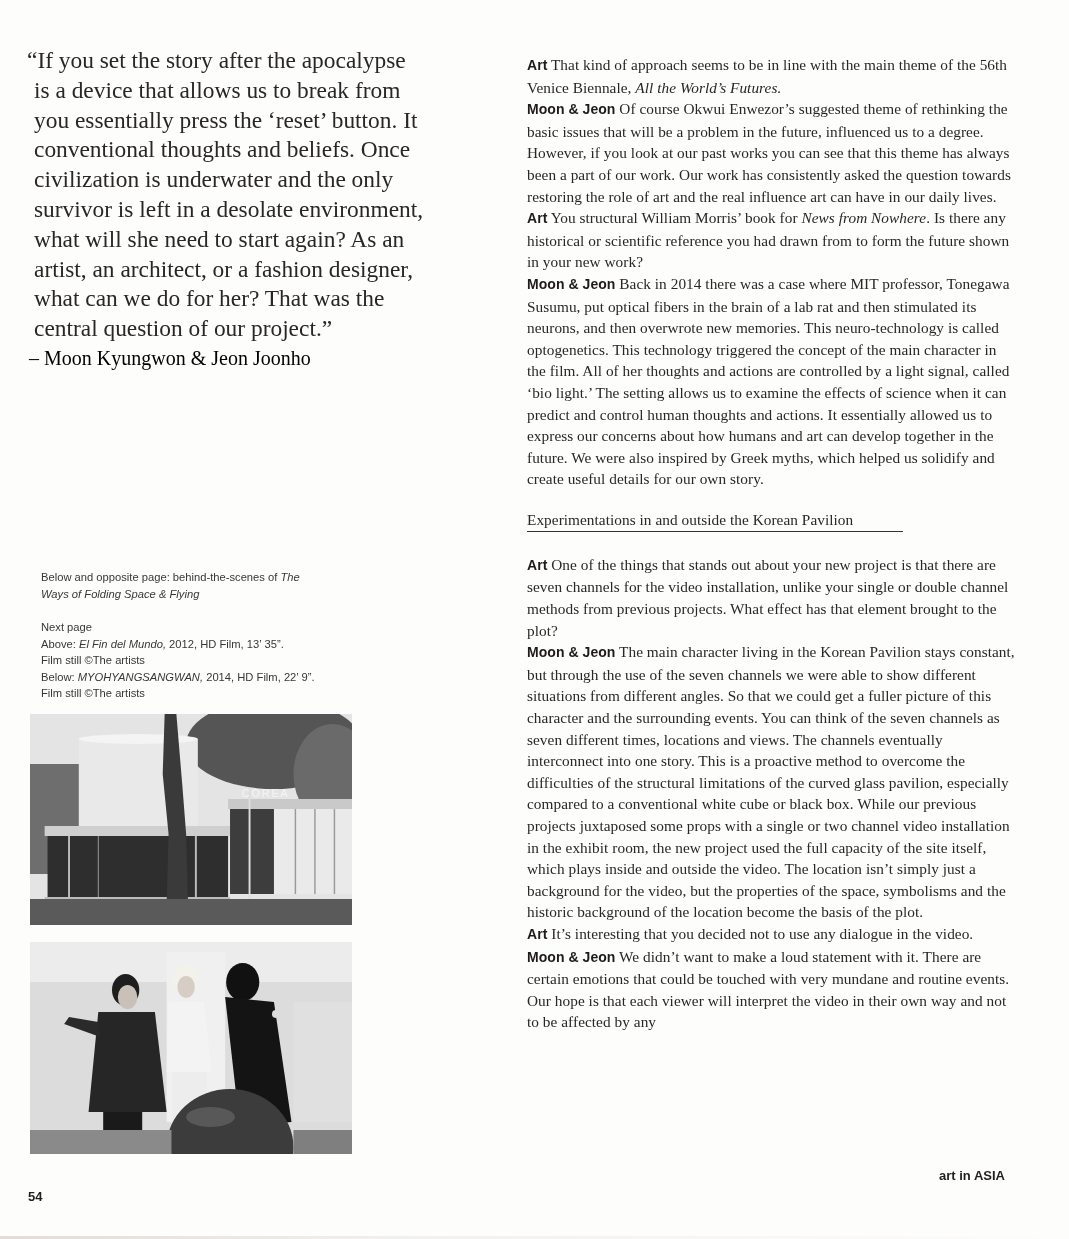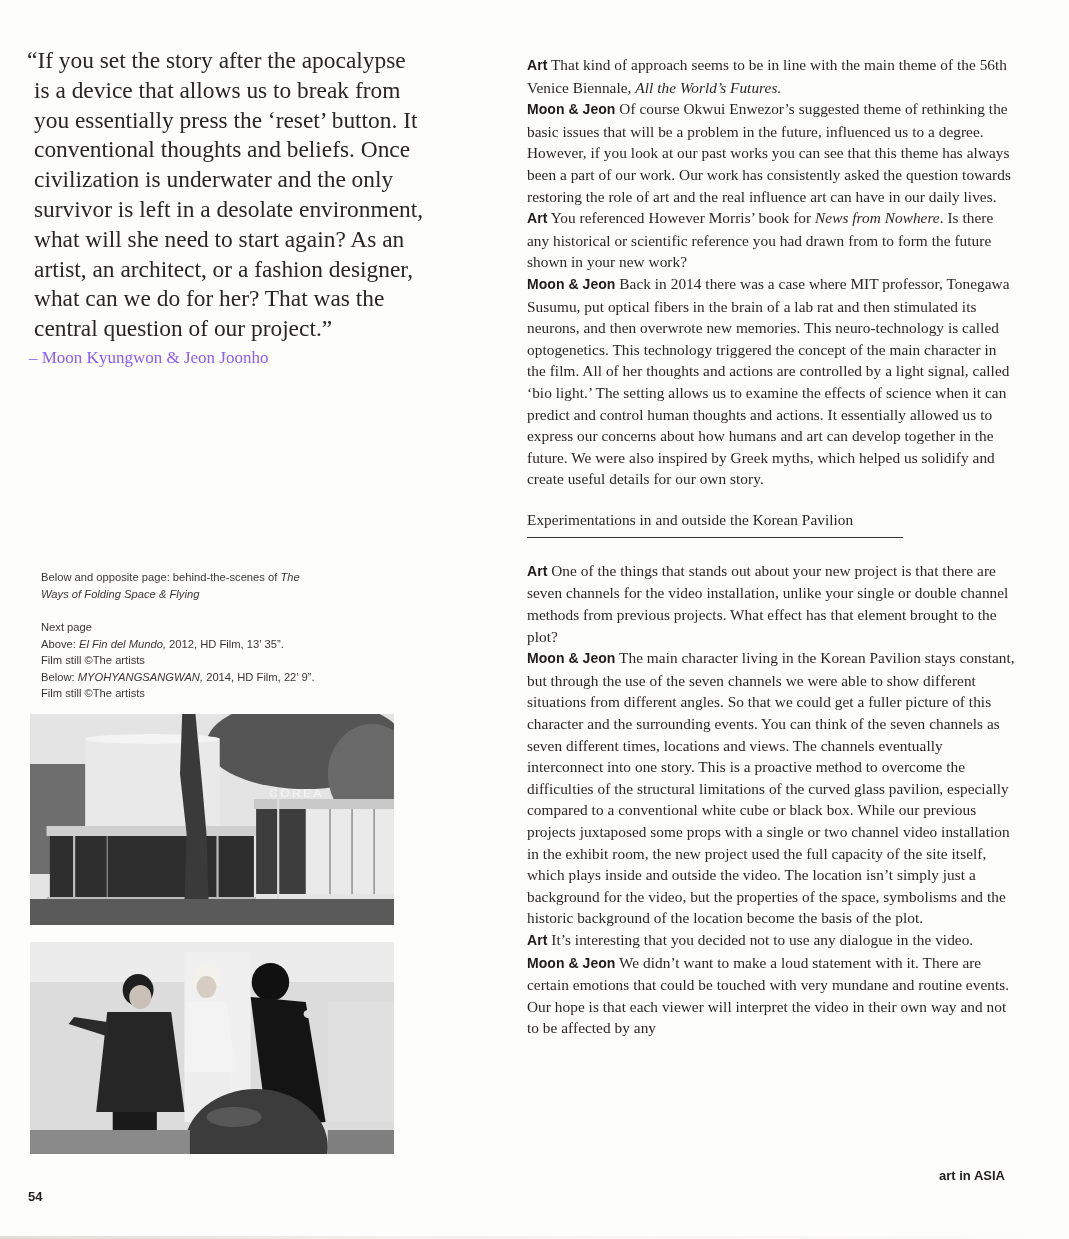--- a/index.html
+++ b/index.html
@@ -14,36 +14,36 @@
   .sans { font-family: "Liberation Sans", "DejaVu Sans", sans-serif; }
 
   
   .pullquote {
     position: absolute; left: 34px; top: 46px; width: 430px;
     font-size: 23.4px; line-height: 29.8px; color: #2a2627;
   }
   .pullquote p { margin: 0; text-indent: -7px; }
   .attribution {
     position: absolute; left: 29px; top: 348px;
-    font-size: 17px; line-height: 20px; color: #8b5cf6;
+    font-size: 20px; line-height: 20px; color: #000000;
   }
 
   
   .caption {
     position: absolute; left: 41px; width: 320px;
     font-size: 11.2px; line-height: 16.6px; color: #3a3637;
   }
   .caption i { font-style: italic; }
   .caption-1 { top: 569px; }
   .caption-2 { top: 619px; }
   .caption .line { display: block; white-space: nowrap; }
 
   
   .photo {
-    position: absolute; left: 30px; width: 364px;
+    position: absolute; left: 30px; width: 322px;
     overflow: hidden; background: #777;
   }
   .photo-1 { top: 714px; height: 211px; background: #d9d9d9; }
   .photo-2 { top: 942px; height: 212px; background: #c8c8c8; }
   .photo svg { display: block; width: 100%; height: 100%; }
 
   
   .column {
     position: absolute; left: 527px; top: 54px; width: 490px;
     font-size: 15.3px; line-height: 21.6px; color: #2a2627;
@@ -52,21 +52,21 @@
   .column p { margin: 0; }
   .speaker {
     font-family: "Liberation Sans", "DejaVu Sans", sans-serif;
     font-weight: bold; font-size: 14px; color: #1f1b1c;
   }
   .column i { font-style: italic; }
   .section-heading {
     margin: 20px 0 22px 0 !important;
     display: inline-block;
     font-size: 15.3px; line-height: 20px;
-    padding-bottom: 7px;
+    padding-bottom: 1px;
     border-bottom: 1.2px solid #333;
     width: 376px;
   }
 
   
   .folio {
     position: absolute; left: 28px; top: 1189px;
     font-size: 13px; font-weight: bold; color: #231f20;
   }
   .mag-name {
@@ -168,21 +168,21 @@
     <ellipse cx="185" cy="175" rx="25" ry="10" fill="#6a6a6a" opacity="0.6"></ellipse>
 
     <rect x="0" y="188" width="145" height="24" fill="#8a8a8a"></rect>
     <rect x="270" y="188" width="60" height="24" fill="#7f7f7f"></rect>
   </svg>
 </div>
 
 <div class="column serif">
   <p><span class="speaker">Art</span><span> That kind of approach seems to be in line with the main theme of the 56th Venice Biennale,</span> <i>All the World’s Futures.</i></p>
   <p><span class="speaker">Moon &amp; Jeon</span><span> Of course Okwui Enwezor’s suggested theme of rethinking the basic issues that will be a problem in the future, influenced us to a degree. However, if you look at our past works you can see that this theme has always been a part of our work. Our work has consistently asked the question towards restoring the role of art and the real influence art can have in our daily lives.</span></p>
-  <p><span class="speaker">Art</span><span> You referenced However Morris’ book for </span><i>News from Nowhere</i><span>. Is there any historical or scientific reference you had drawn from to form the future shown in your new work?</span></p>
+  <p><span class="speaker">Art</span><span> You structural William Morris’ book for </span><i>News from Nowhere</i><span>. Is there any historical or scientific reference you had drawn from to form the future shown in your new work?</span></p>
   <p><span class="speaker">Moon &amp; Jeon</span><span> Back in 2014 there was a case where MIT professor, Tonegawa Susumu, put optical fibers in the brain of a lab rat and then stimulated its neurons, and then overwrote new memories. This neuro-technology is called optogenetics. This technology triggered the concept of the main character in the film. All of her thoughts and actions are controlled by a light signal, called ‘bio light.’ The setting allows us to examine the effects of science when it can predict and control human thoughts and actions. It essentially allowed us to express our concerns about how humans and art can develop together in the future. We were also inspired by Greek myths, which helped us solidify and create useful details for our own story.</span></p>
 
   <p class="section-heading">Experimentations in and outside the Korean Pavilion</p>
 
   <p><span class="speaker">Art</span><span> One of the things that stands out about your new project is that there are seven channels for the video installation, unlike your single or double channel methods from previous projects. What effect has that element brought to the plot?</span></p>
   <p><span class="speaker">Moon &amp; Jeon</span><span> The main character living in the Korean Pavilion stays constant, but through the use of the seven channels we were able to show different situations from different angles. So that we could get a fuller picture of this character and the surrounding events. You can think of the seven channels as seven different times, locations and views. The channels eventually interconnect into one story. This is a proactive method to overcome the difficulties of the structural limitations of the curved glass pavilion, especially compared to a conventional white cube or black box. While our previous projects juxtaposed some props with a single or two channel video installation in the exhibit room, the new project used the full capacity of the site itself, which plays inside and outside the video. The location isn’t simply just a background for the video, but the properties of the space, symbolisms and the historic background of the location become the basis of the plot.</span></p>
   <p><span class="speaker">Art</span><span> It’s interesting that you decided not to use any dialogue in the video.</span></p>
   <p><span class="speaker">Moon &amp; Jeon</span><span> We didn’t want to make a loud statement with it. There are certain emotions that could be touched with very mundane and routine events.  Our hope is that each viewer will interpret the video in their own way and not to be affected by any</span></p>
 </div>
 

